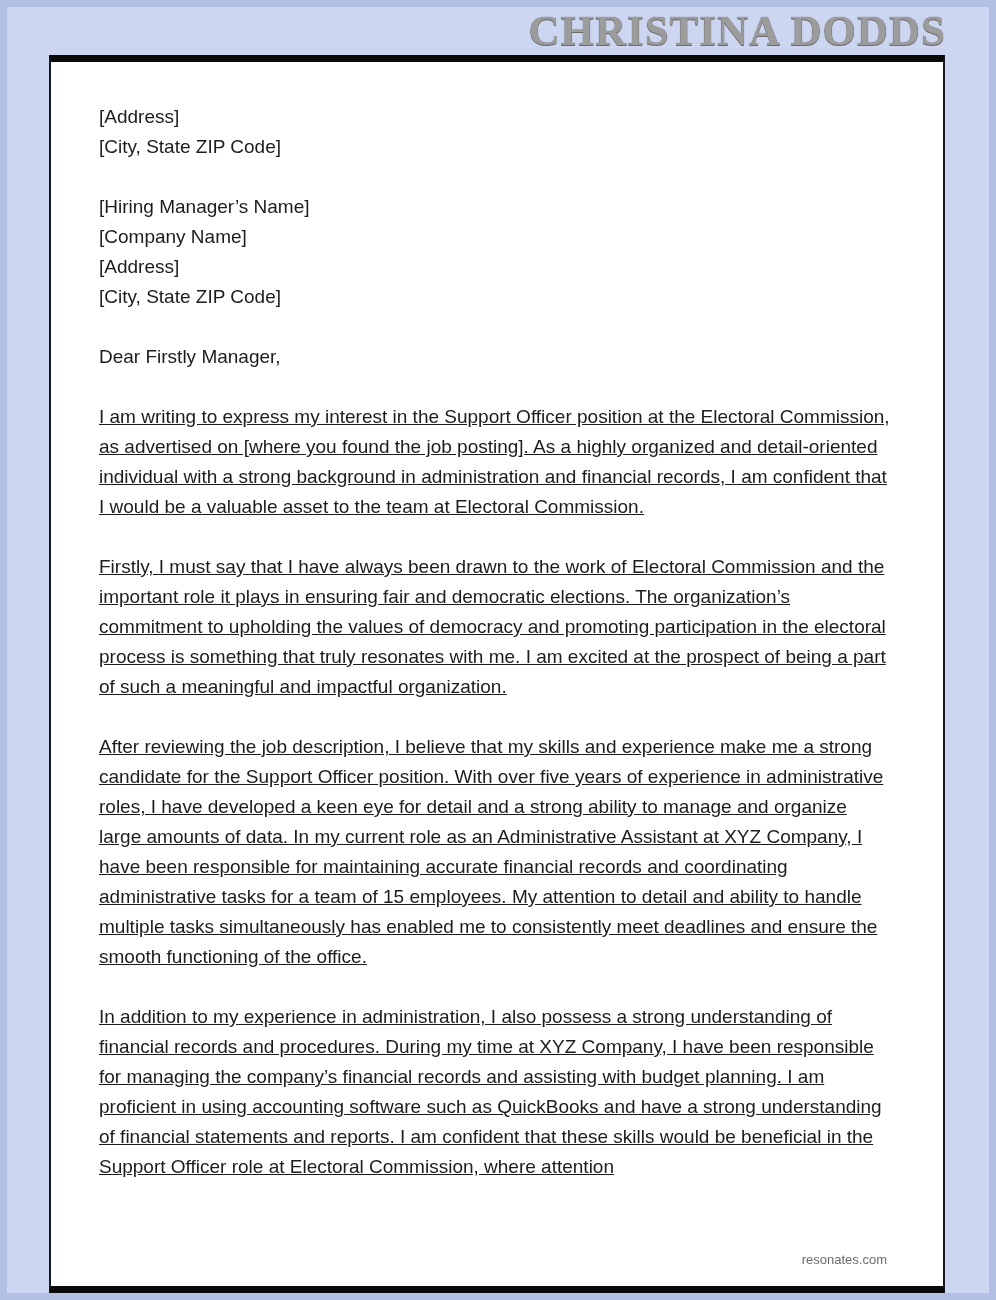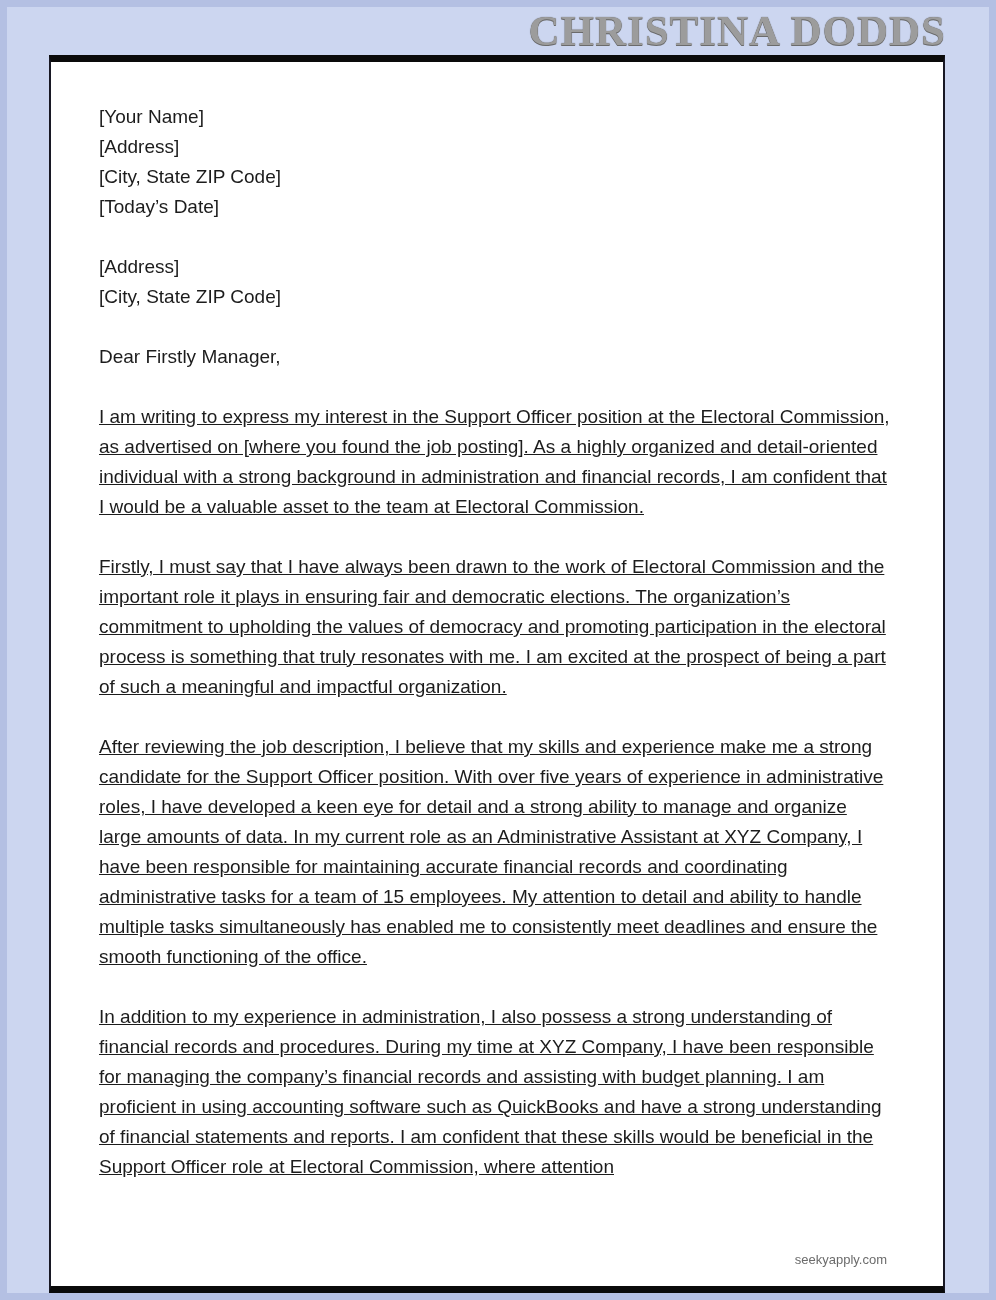--- a/index.html
+++ b/index.html
@@ -84,36 +84,36 @@
 <body>
 
 <div class="header-band">
   <div class="brand-name">CHRISTINA DODDS</div>
 </div>
 
 <div class="page">
   <div class="page-inner">
 
     <div class="block">
-      <span class="addr-line">[Your Name]</span>
       <span class="addr-line">[Address]</span>
       <span class="addr-line">[City, State ZIP Code]</span>
-      <span class="addr-line">[Today’s Date]</span>
     </div>
 
     <div class="block">
+      <span class="addr-line">[Hiring Manager’s Name]</span>
+      <span class="addr-line">[Company Name]</span>
       <span class="addr-line">[Address]</span>
       <span class="addr-line">[City, State ZIP Code]</span>
     </div>
 
     <div class="block">Dear Firstly Manager,</div>
 
     <p class="para">I am writing to express my interest in the Support Officer position at the Electoral Commission, as advertised on [where you found the job posting]. As a highly organized and detail-oriented individual with a strong background in administration and financial records, I am confident that I would be a valuable asset to the team at Electoral Commission.</p>
     <p class="para">Firstly, I must say that I have always been drawn to the work of Electoral Commission and the important role it plays in ensuring fair and democratic elections. The organization’s commitment to upholding the values of democracy and promoting participation in the electoral process is something that truly resonates with me. I am excited at the prospect of being a part of such a meaningful and impactful organization.</p>
     <p class="para">After reviewing the job description, I believe that my skills and experience make me a strong candidate for the Support Officer position. With over five years of experience in administrative roles, I have developed a keen eye for detail and a strong ability to manage and organize large amounts of data. In my current role as an Administrative Assistant at XYZ Company, I have been responsible for maintaining accurate financial records and coordinating administrative tasks for a team of 15 employees. My attention to detail and ability to handle multiple tasks simultaneously has enabled me to consistently meet deadlines and ensure the smooth functioning of the office.</p>
     <p class="para">In addition to my experience in administration, I also possess a strong understanding of financial records and procedures. During my time at XYZ Company, I have been responsible for managing the company’s financial records and assisting with budget planning. I am proficient in using accounting software such as QuickBooks and have a strong understanding of financial statements and reports. I am confident that these skills would be beneficial in the Support Officer role at Electoral Commission, where attention</p>
 
   </div>
 
-  <div class="watermark">seekyapply.com</div>
+  <div class="watermark">resonates.com</div>
 </div>
 
 <div class="outer-frame"></div>
 
 </body></html>

